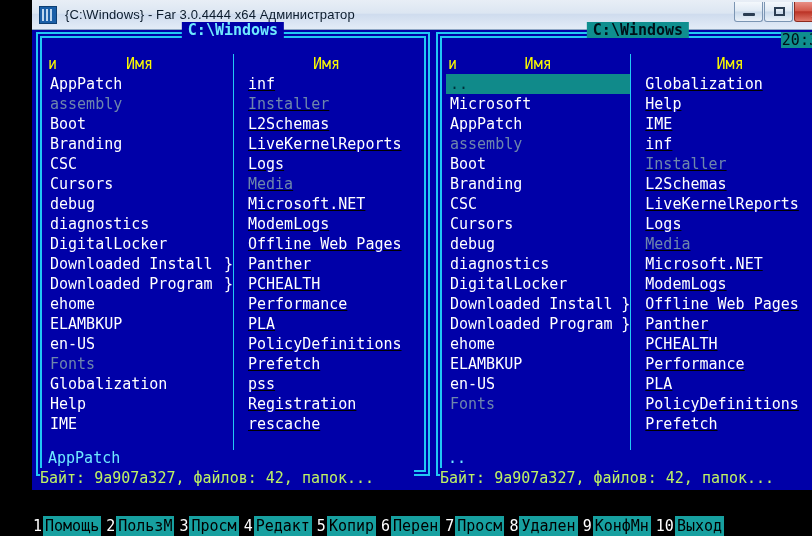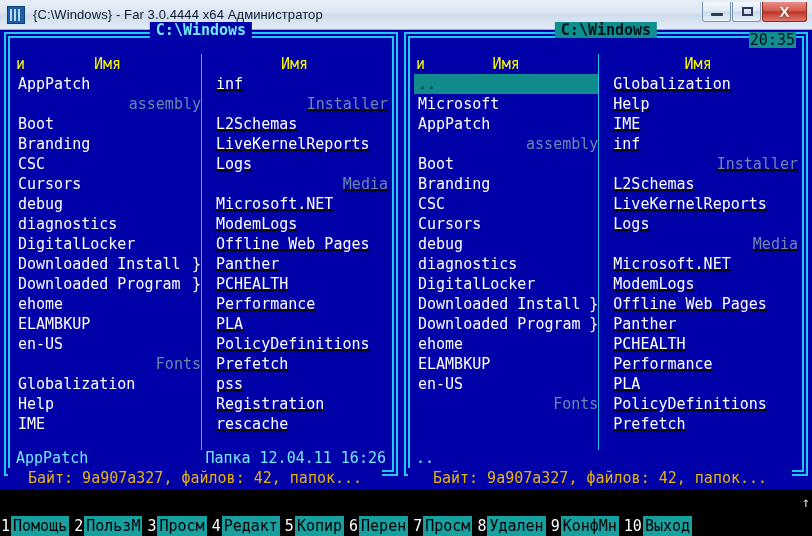--- a/index.html
+++ b/index.html
@@ -8,20 +8,21 @@
   }
   body {
     width: 812px; height: 536px;
     overflow: hidden;
     font-family: "DejaVu Sans Mono", "Liberation Mono", monospace;
   }
   #app {
     position: relative;
     width: 724px; height: 536px;
     background: #000;
+    margin-left: 32px;
   }
 
   
   .titlebar {
     position: absolute; left: 0; top: 0;
     width: 812px; height: 30px;
     background: linear-gradient(to bottom, #e8eef6 0%, #dce6f2 45%, #cfdcee 50%, #e3ecf7 100%);
     border-bottom: 1px solid #8ea7c4;
     box-sizing: border-box;
     display: flex; align-items: center;
@@ -195,21 +196,21 @@
   .col.first { padding-left: 4px; }
   .col.second { padding-left: 15px; text-decoration: underline; }
 
   .entry {
     height: 20px; line-height: 20px;
     color: #ffffff;
     white-space: pre;
     overflow: hidden;
     position: relative;
   }
-  .entry.dim { color: #6e86ac; text-align: right; }
+  .entry.dim { color: #6e86ac; }
   .entry.sel {
     background: #108a8a;
     color: #00303a;
     margin-left: -4px;
     padding-left: 4px;
   }
   .entry .trunc {
     position: absolute;
     right: 0; top: 0;
     color: #ffffff;
@@ -227,22 +228,22 @@
     white-space: pre;
   }
   .panel-footer .pf-left { padding-left: 2px; }
   .panel-footer .pf-right { padding-right: 2px; }
 
   .panel-total {
     position: absolute;
     left: 4px; right: 16px;
     bottom: 2px;
     height: 20px; line-height: 20px;
-    color: #eab308;
-    text-align: center;
+    color: #bef264;
+    text-align: left;
     z-index: 5;
     background: #0000a8;
     white-space: pre;
   }
 
   
   .cmdline {
     position: absolute;
     left: 0; top: 460px;
     width: 812px; height: 24px;
@@ -382,21 +383,20 @@
               <div class="entry"><span>PolicyDefinitions</span></div>
               <div class="entry"><span>Prefetch</span></div>
               <div class="entry"><span>pss</span></div>
               <div class="entry"><span>Registration</span></div>
               <div class="entry"><span>rescache</span></div>
             </div>
         </div>
 
         <div class="panel-footer">
           <span class="pf-left">AppPatch</span>
-          <span class="pf-right">Папка 12.04.11 16:26</span>
         </div>
 
         <div class="panel-total">Байт: 9a907a327, файлов: 42, папок...</div>
       </div>
 
       <div class="panel panel-right">
         <div class="frame-outer"></div>
         <div class="frame-inner"></div>
 
         <div class="panel-title active">C:\Windows</div>

